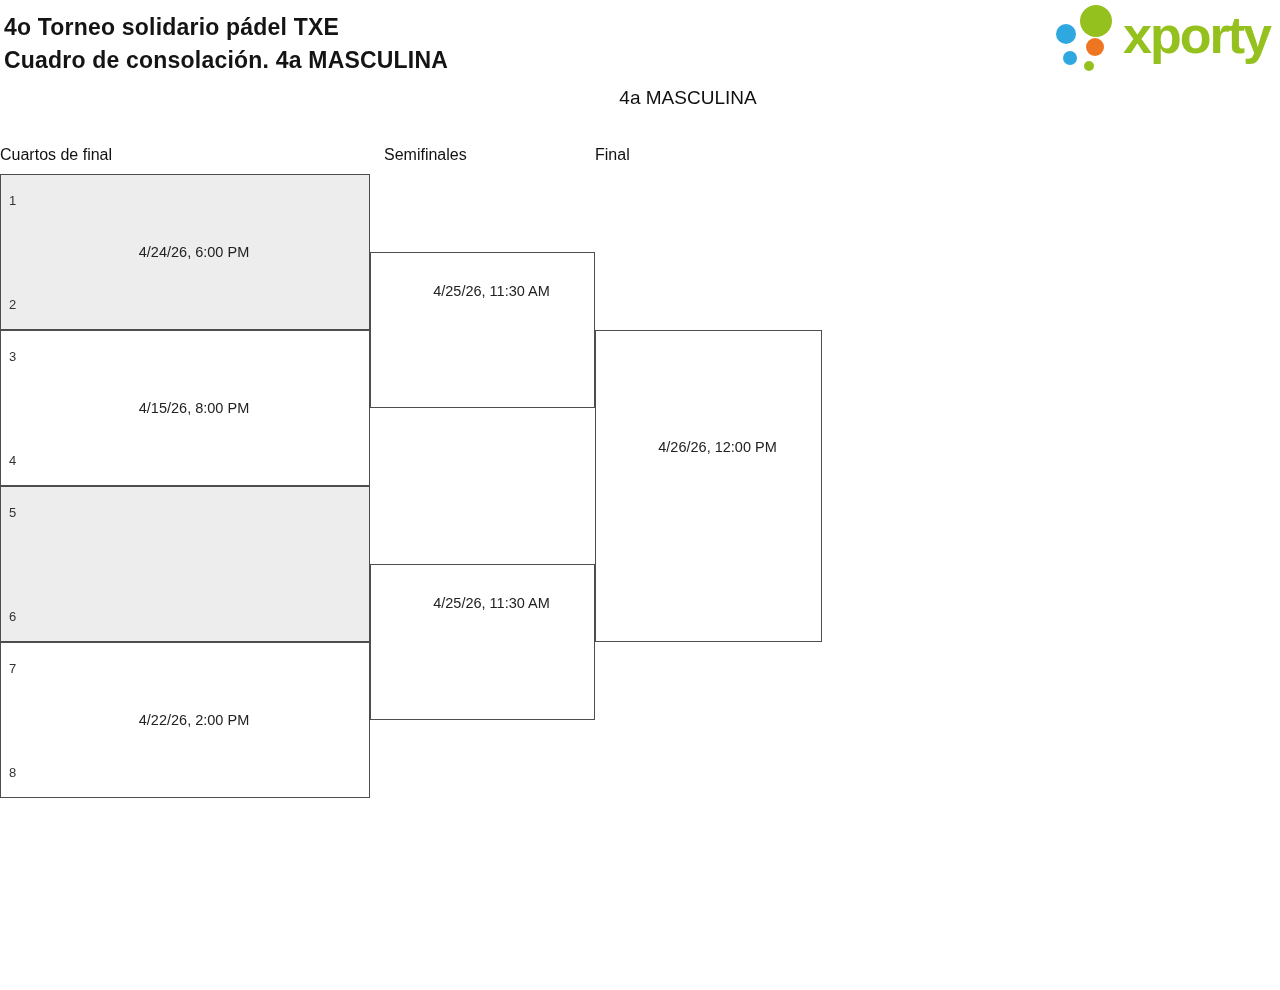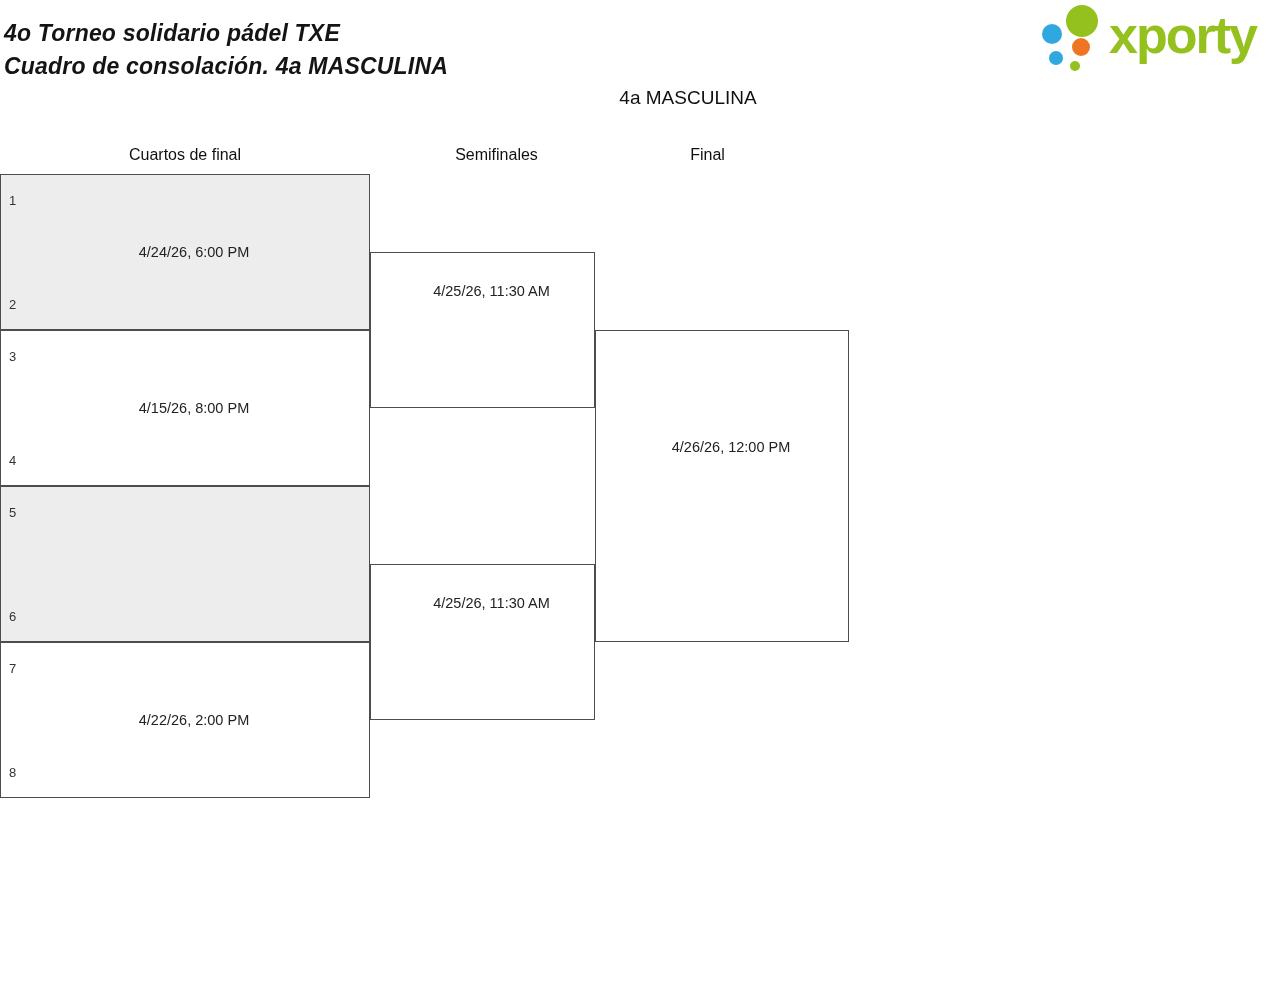--- a/index.html
+++ b/index.html
@@ -7,66 +7,66 @@
   body {
     background:#ffffff;
     font-family:"Liberation Sans","DejaVu Sans",sans-serif;
     color:#1c1c1c;
     position:relative;
     overflow:hidden;
   }
   .page { position:relative; width:1280px; height:990px; }
 
   
-  .titles { position:absolute; left:4px; top:17px;font-style:italic; }
+  .titles { position:absolute; left:4px; top:11px; }
   .title-line {
     font-size:23px; font-weight:700; line-height:33px; color:#141414;
     letter-spacing:0.2px; white-space:nowrap;
   }
 
   
-  .logo { position:absolute; top:3px; right:24px; display:flex; align-items:center; height:70px;justify-content:flex-end; }
+  .logo { position:absolute; top:3px; right:10px; display:flex; align-items:center; height:70px;justify-content:flex-end; }
   .logo svg { display:block; margin-right:6px; }
   .logo-text {
     font-size:52px; font-weight:700; letter-spacing:-2px; line-height:1;
     color:var(--logo-green,#95c11f); transform:translateY(-3px);
   }
   .dot-green { fill:var(--logo-green,#95c11f); }
   .dot-blue  { fill:var(--logo-blue,#2fa8e0); }
   .dot-orange{ fill:var(--logo-orange,#ee7623); }
 
   
   .category {
     position:absolute; top:86px; left:0; width:1280px; text-align:center;
     font-size:19px; line-height:24px; font-weight:500; color:#111;margin-left:48px;
   }
 
   
   .round-header {
-    position:absolute; top:145px; text-align:center;
+    position:absolute; top:145px; 
     font-size:16px; line-height:20px; font-weight:500; color:#111;
   }
   .rh-0 { left:0;     width:370px; }
   .rh-1 { left:384px; width:225px; }
   .rh-2 { left:595px; width:225px; }
 
   
   .match {
     position:absolute;
     border:1px solid var(--border,#4d4d4d);
     background:transparent;
   }
   .match.shaded { background:var(--shaded-box,#ededed); }
   .qf-1 { left:0;     top:174px; width:370px; height:156px; }
   .qf-2 { left:0;     top:330px; width:370px; height:156px; }
   .qf-3 { left:0;     top:486px; width:370px; height:156px; }
   .qf-4 { left:0;     top:642px; width:370px; height:156px; }
   .sf-1 { left:370px; top:252px; width:225px; height:156px; }
   .sf-2 { left:370px; top:564px; width:225px; height:156px; }
-  .fin  { left:595px; top:330px; width:254px; height:312px; }
+  .fin  { left:595px; top:330px; width:227px; height:312px; }
 
   .seed {
     position:absolute; left:8px;
     font-size:13px; line-height:16px; color:#333;
   }
   .seed.top { top:18px; }
   .seed.bottom { bottom:16px; }
 
   .date {
     position:absolute; left:0; right:0; text-align:center;

